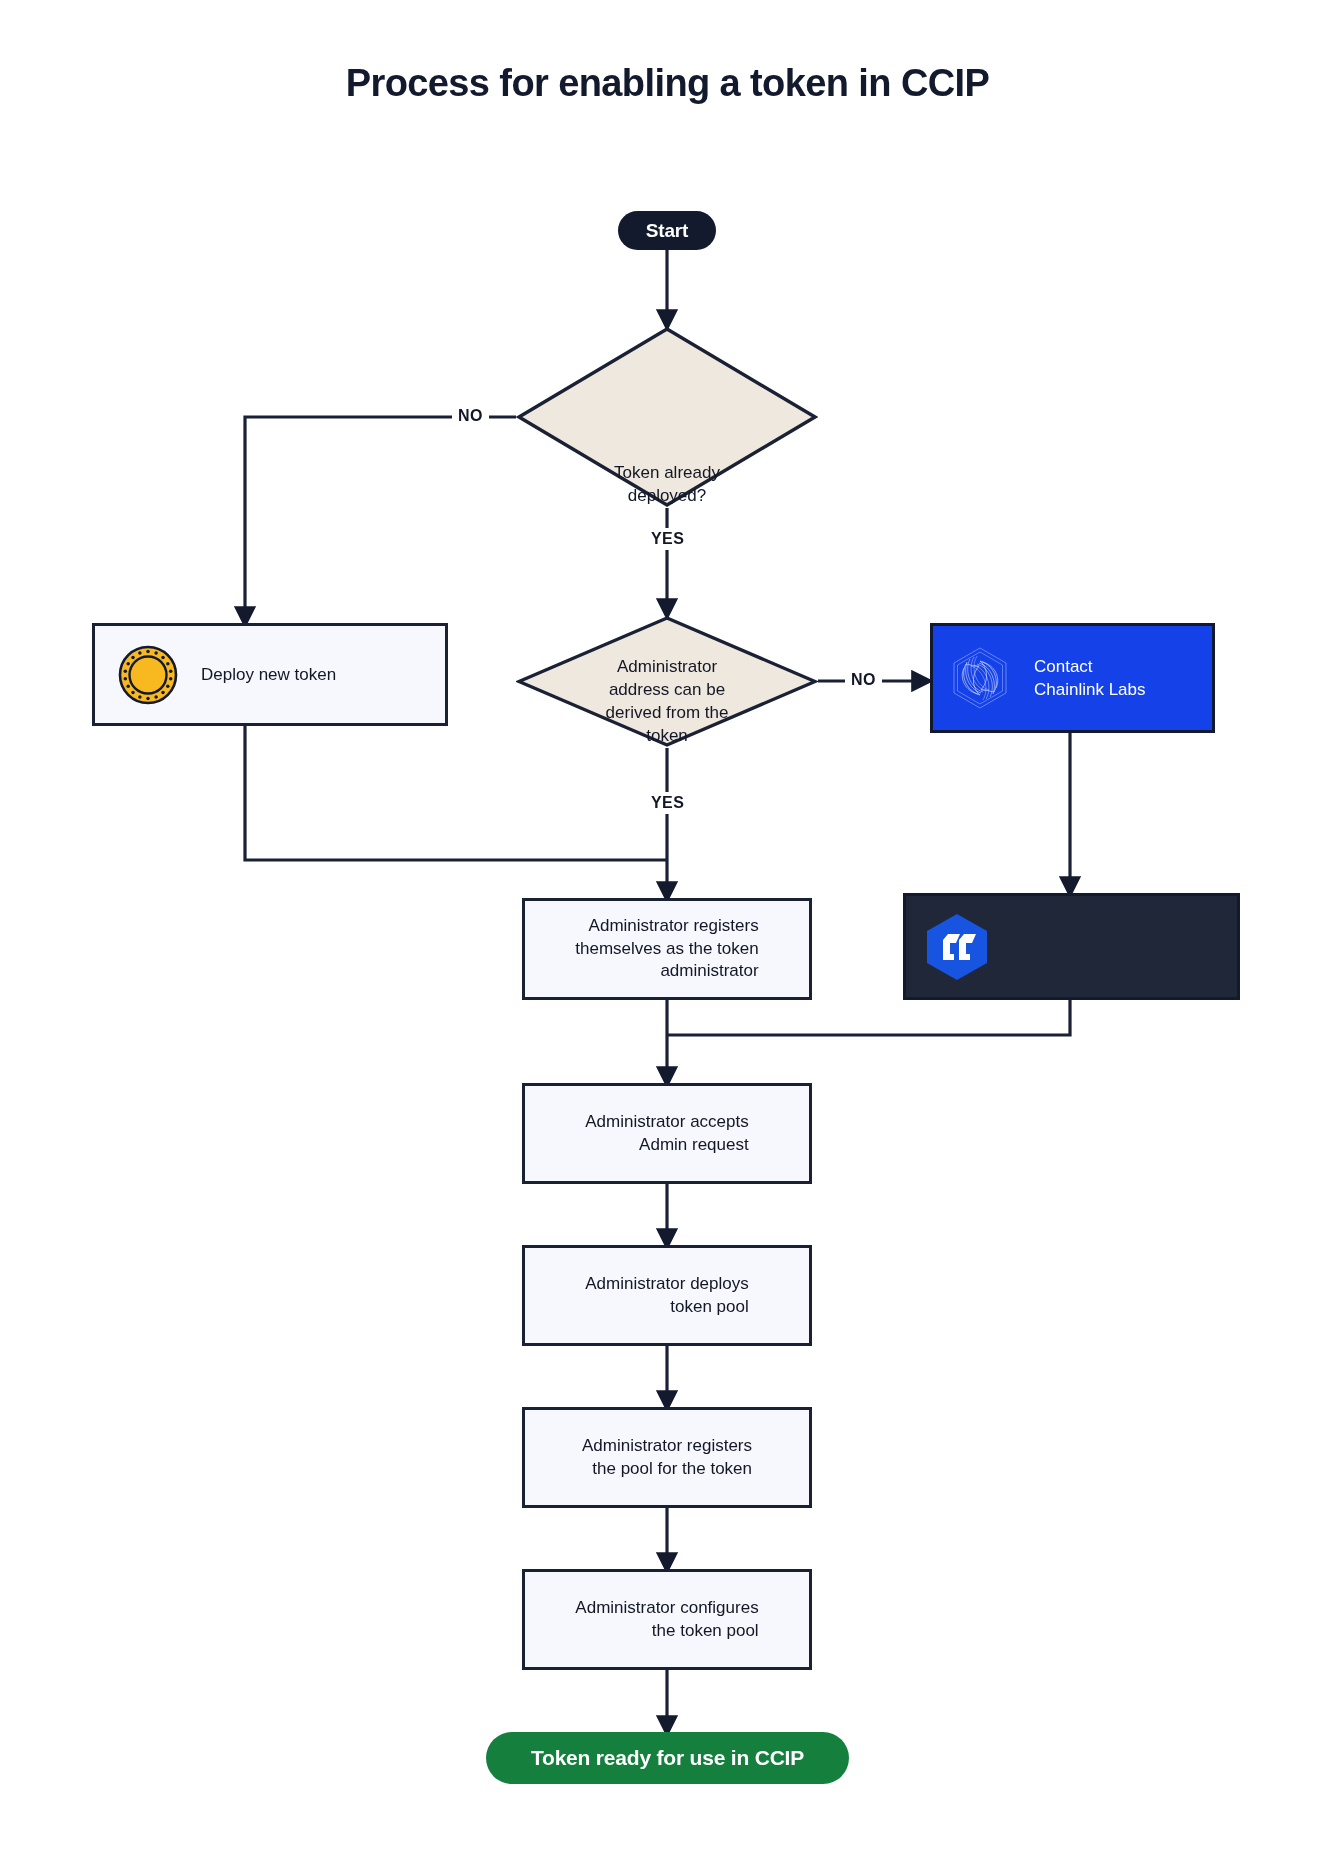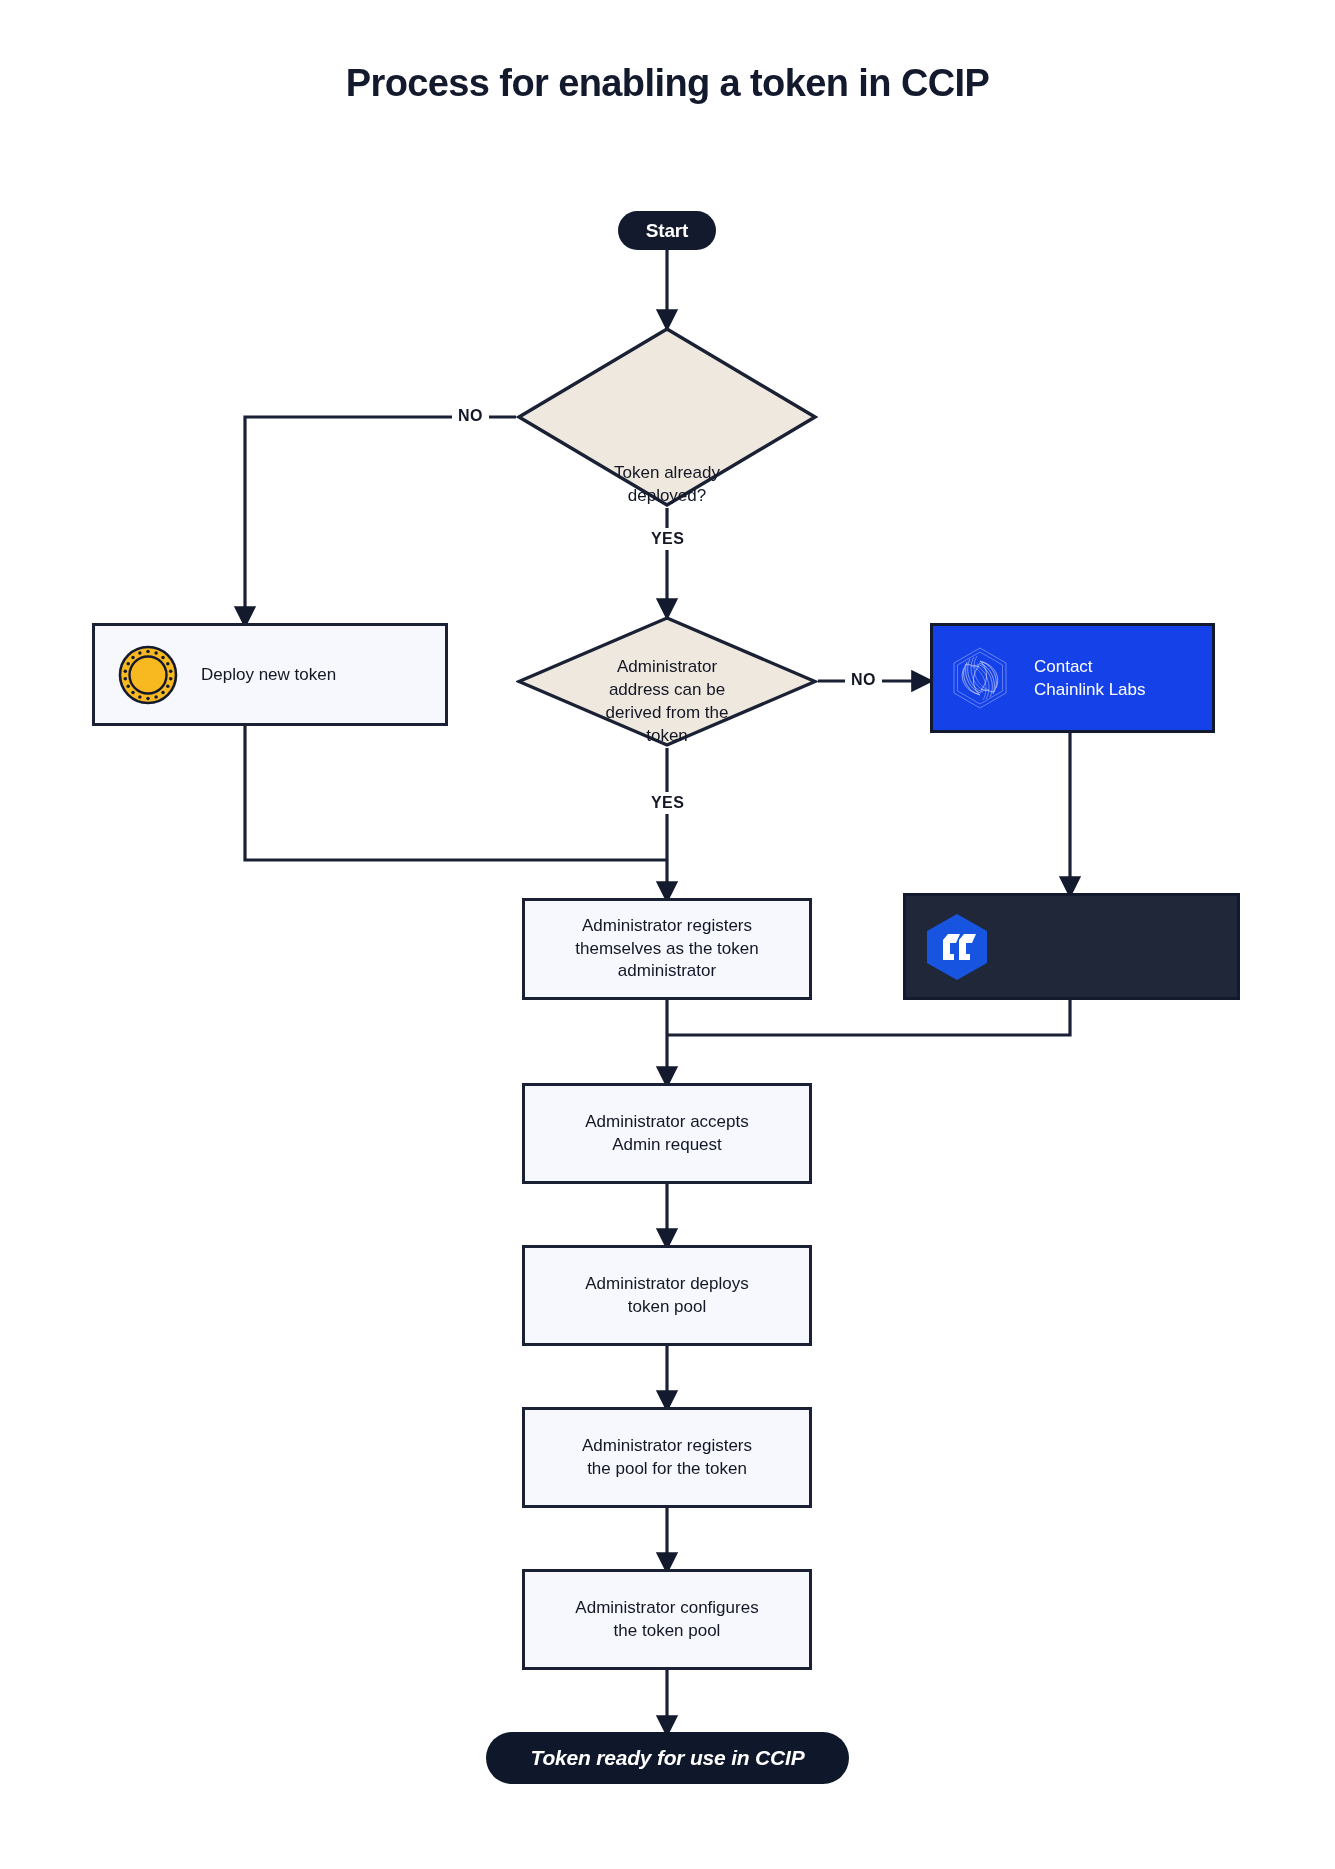--- a/index.html
+++ b/index.html
@@ -20,21 +20,21 @@
     left: 0; top: 0;
     width: 1335px;
     height: 1869px;
   }
   .node {
     position: absolute;
     box-sizing: border-box;
     display: flex;
     align-items: center;
     justify-content: center;
-    text-align: center;
+    text-align: right;
     z-index: 3;
   }
 
   
   #title {
     position: absolute;
     left: 0;
     top: 62px;
     width: 1335px;
     text-align: center;
@@ -50,27 +50,26 @@
     background: #141a2e;
     color: #ffffff;
     border-radius: 22px;
     font-size: 19px;
     font-weight: bold;
     letter-spacing: -0.2px;
   }
 
   
   .pill-end {
-    background: #0f172a;
+    background: #15803d;
     color: #ffffff;
     border-radius: 26px;
     font-size: 21px;
     font-weight: bold;
     letter-spacing: -0.2px;
-    font-style: italic;
   }
 
   
   .box-process {
     background: #f6f8fd;
     border: 3px solid #1b2134;
     font-size: 17px;
     line-height: 1.35;
     color: #131726;
   }

